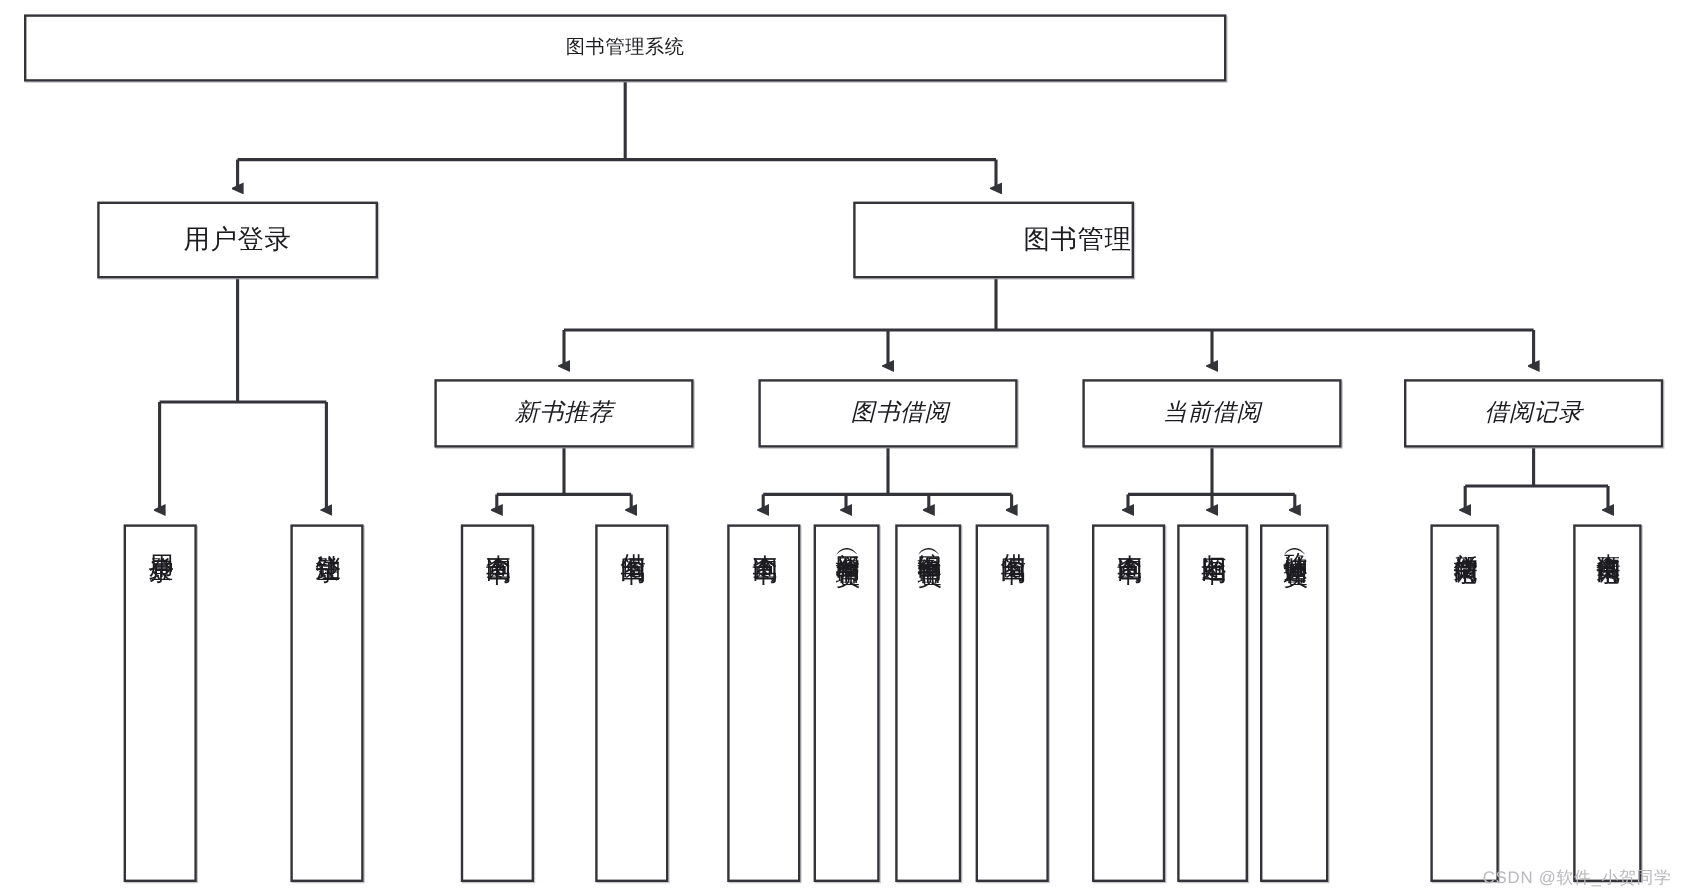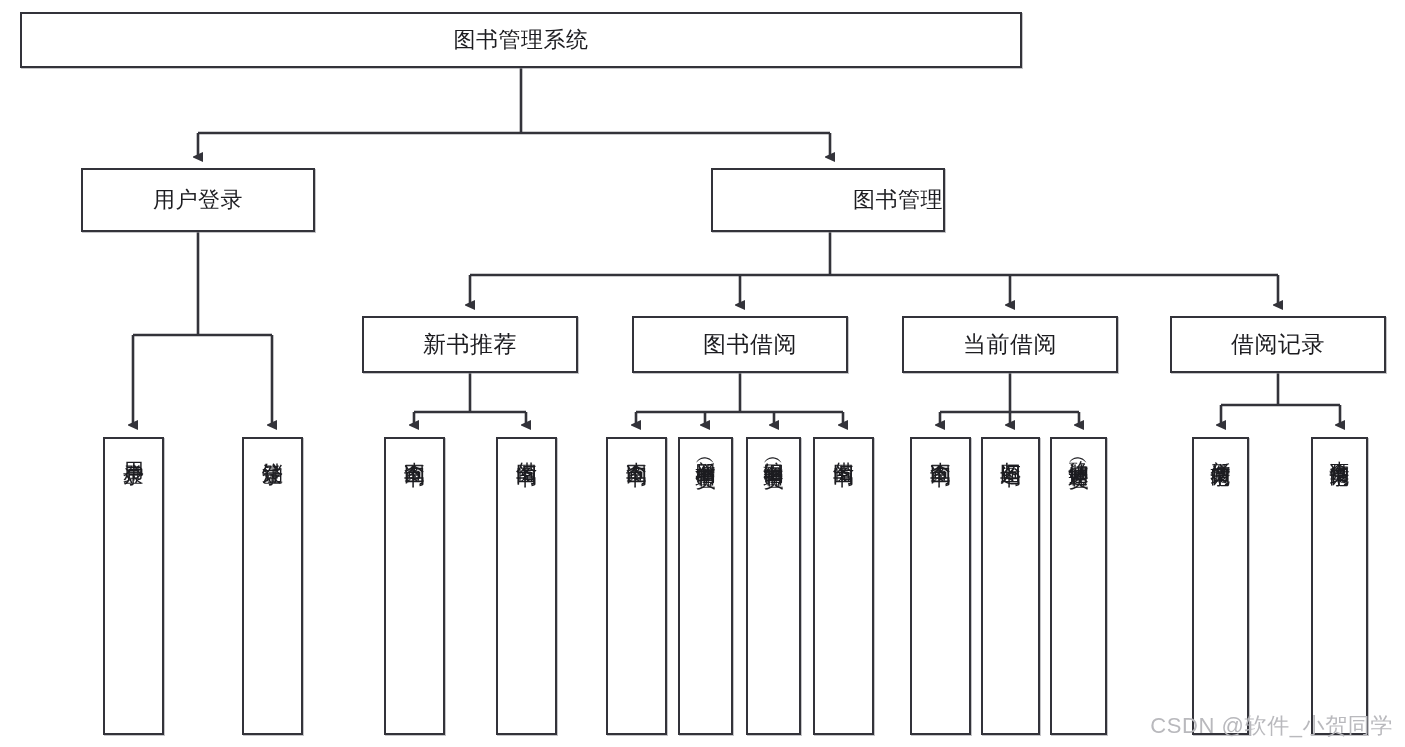--- a/index.html
+++ b/index.html
@@ -31,23 +31,23 @@
   .node-label {
     display: block;
     text-align: center;
     line-height: 1.25;
     letter-spacing: 0.5px;
   }
   
   .h-node .node-label {
     writing-mode: horizontal-tb;
   }
-  .root-node .node-label { font-size: 22px; }
+  .root-node .node-label { font-size: 16px; }
   .lvl1-node .node-label { font-size: 22px; }
-  .lvl2-node .node-label { font-size: 23px; }
+  .lvl2-node .node-label { font-size: 20px; font-style: italic; }
 
   
   .v-node {
     align-items: flex-start;
     padding-top: 6px;
   }
   .v-node .node-label {
     writing-mode: vertical-rl;
     text-orientation: upright;
     font-size: 21px;
@@ -62,21 +62,21 @@
     left: 0;
     top: 0;
     width: 1405px;
     height: 747px;
     pointer-events: none;
   }
   #watermark {
     position: absolute;
     right: 12px;
     bottom: 6px;
-    font-size: 22px;
+    font-size: 14px;
     color: #b9b9bd;
     letter-spacing: 0.6px;
     white-space: nowrap;
   }
 </style>
 </head>
 <body>
 
 <div id="diagram-root">
 

